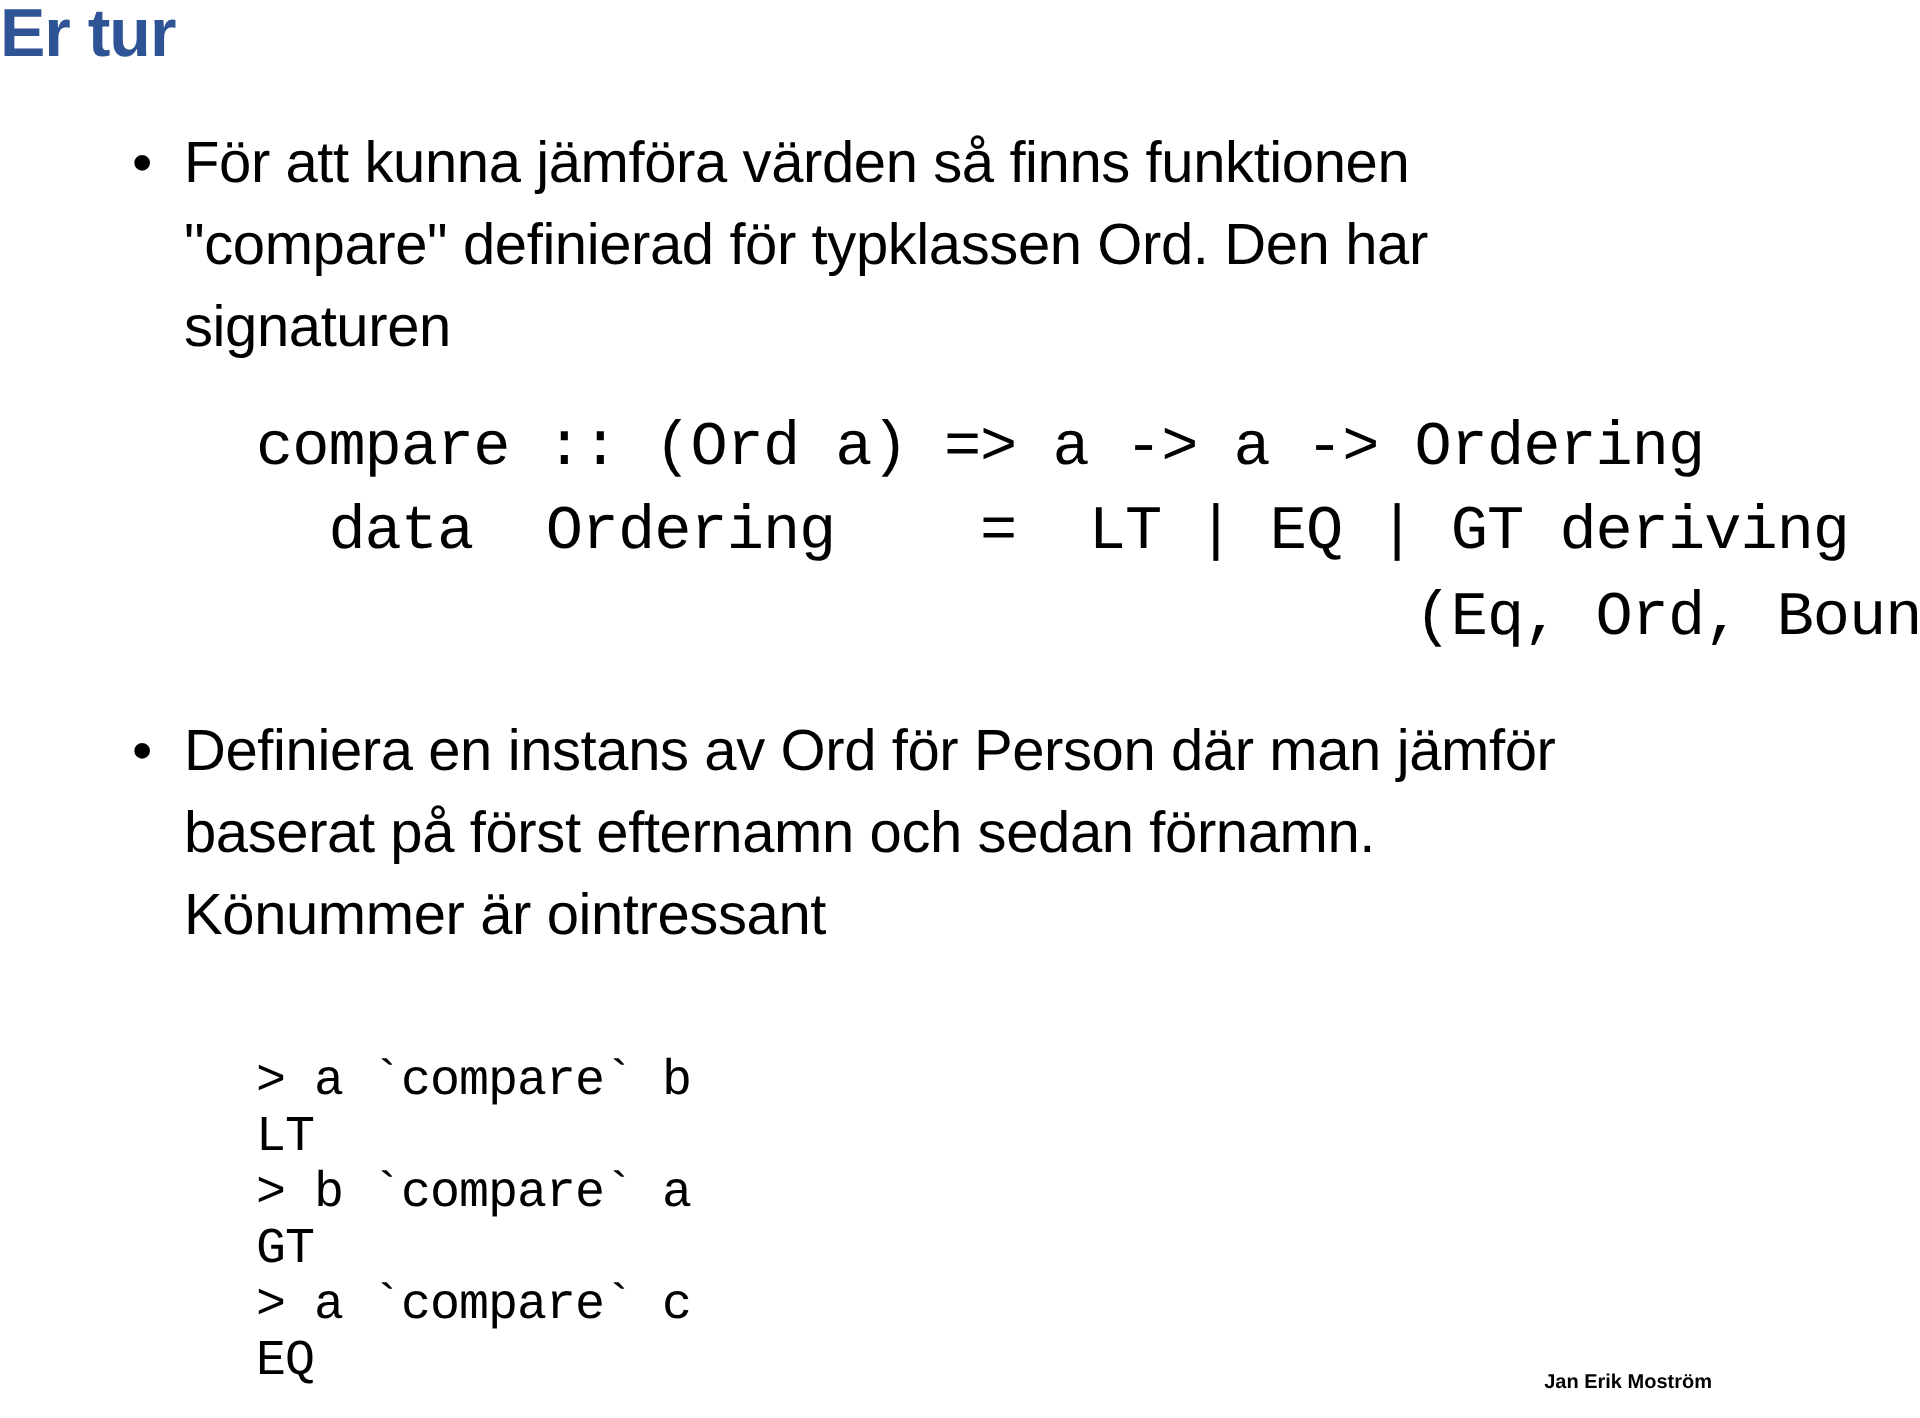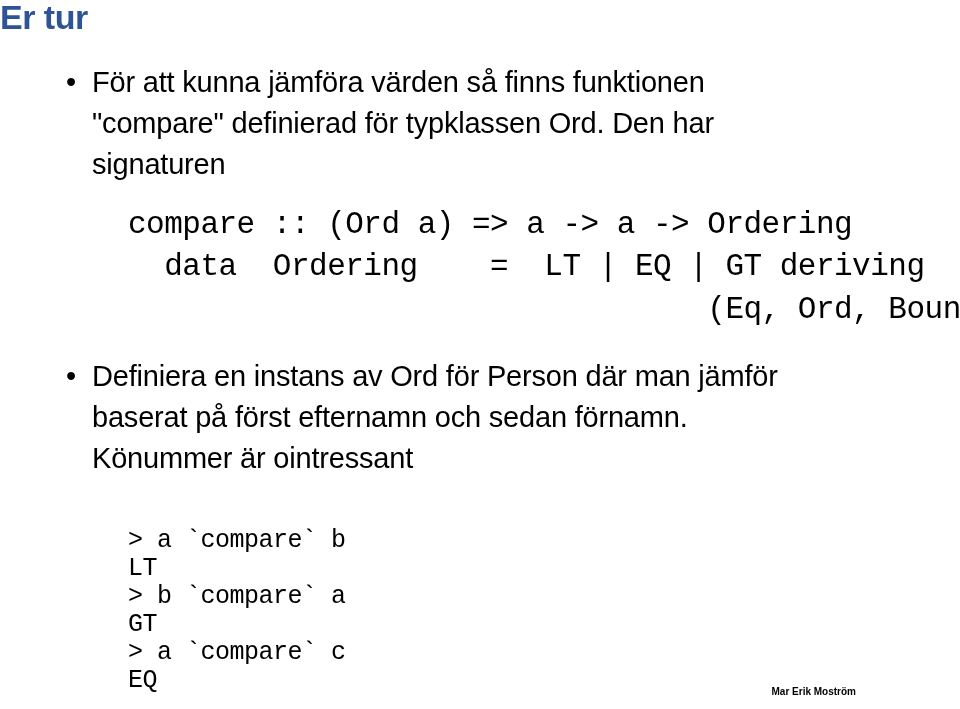--- a/index.html
+++ b/index.html
@@ -100,14 +100,14 @@
         <div class="code-block-small">&gt; a `compare` b
 LT
 &gt; b `compare` a
 GT
 &gt; a `compare` c
 EQ</div>
       </li>
     </ul>
   </div>
 
-  <div class="footer">Mar Erik Moström</div>
+  <div class="footer">Jan Erik Moström</div>
 </div>
 
 </body></html>

